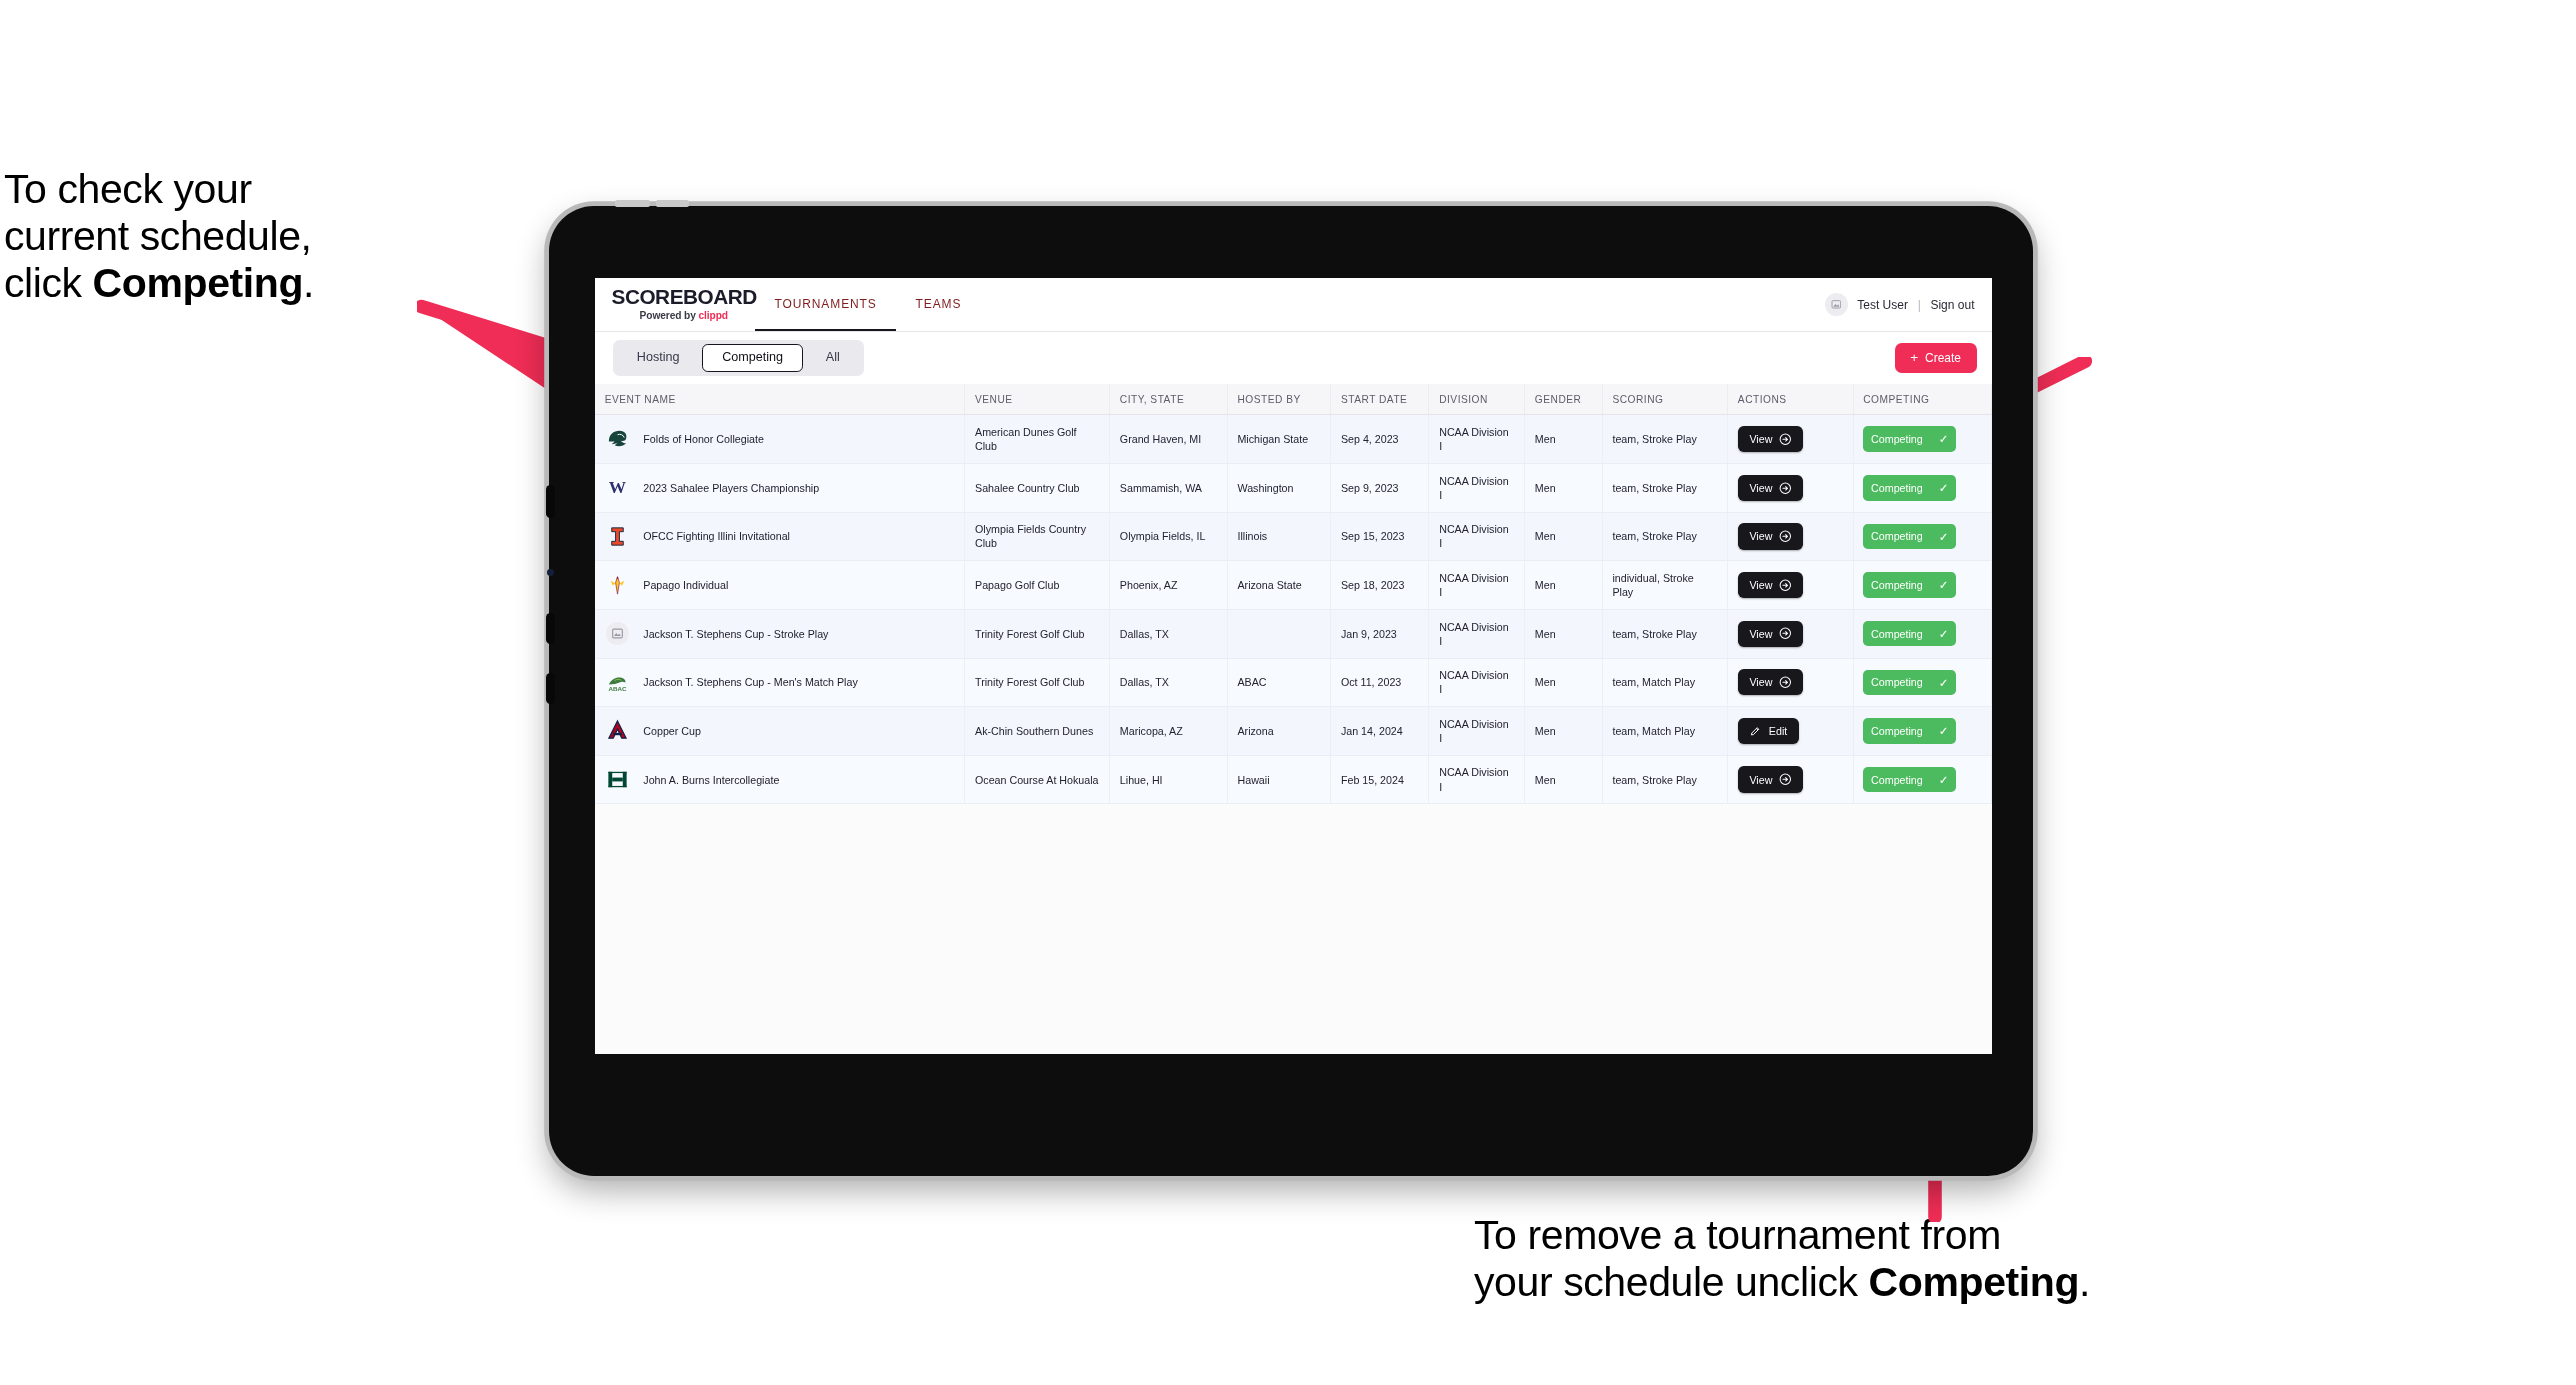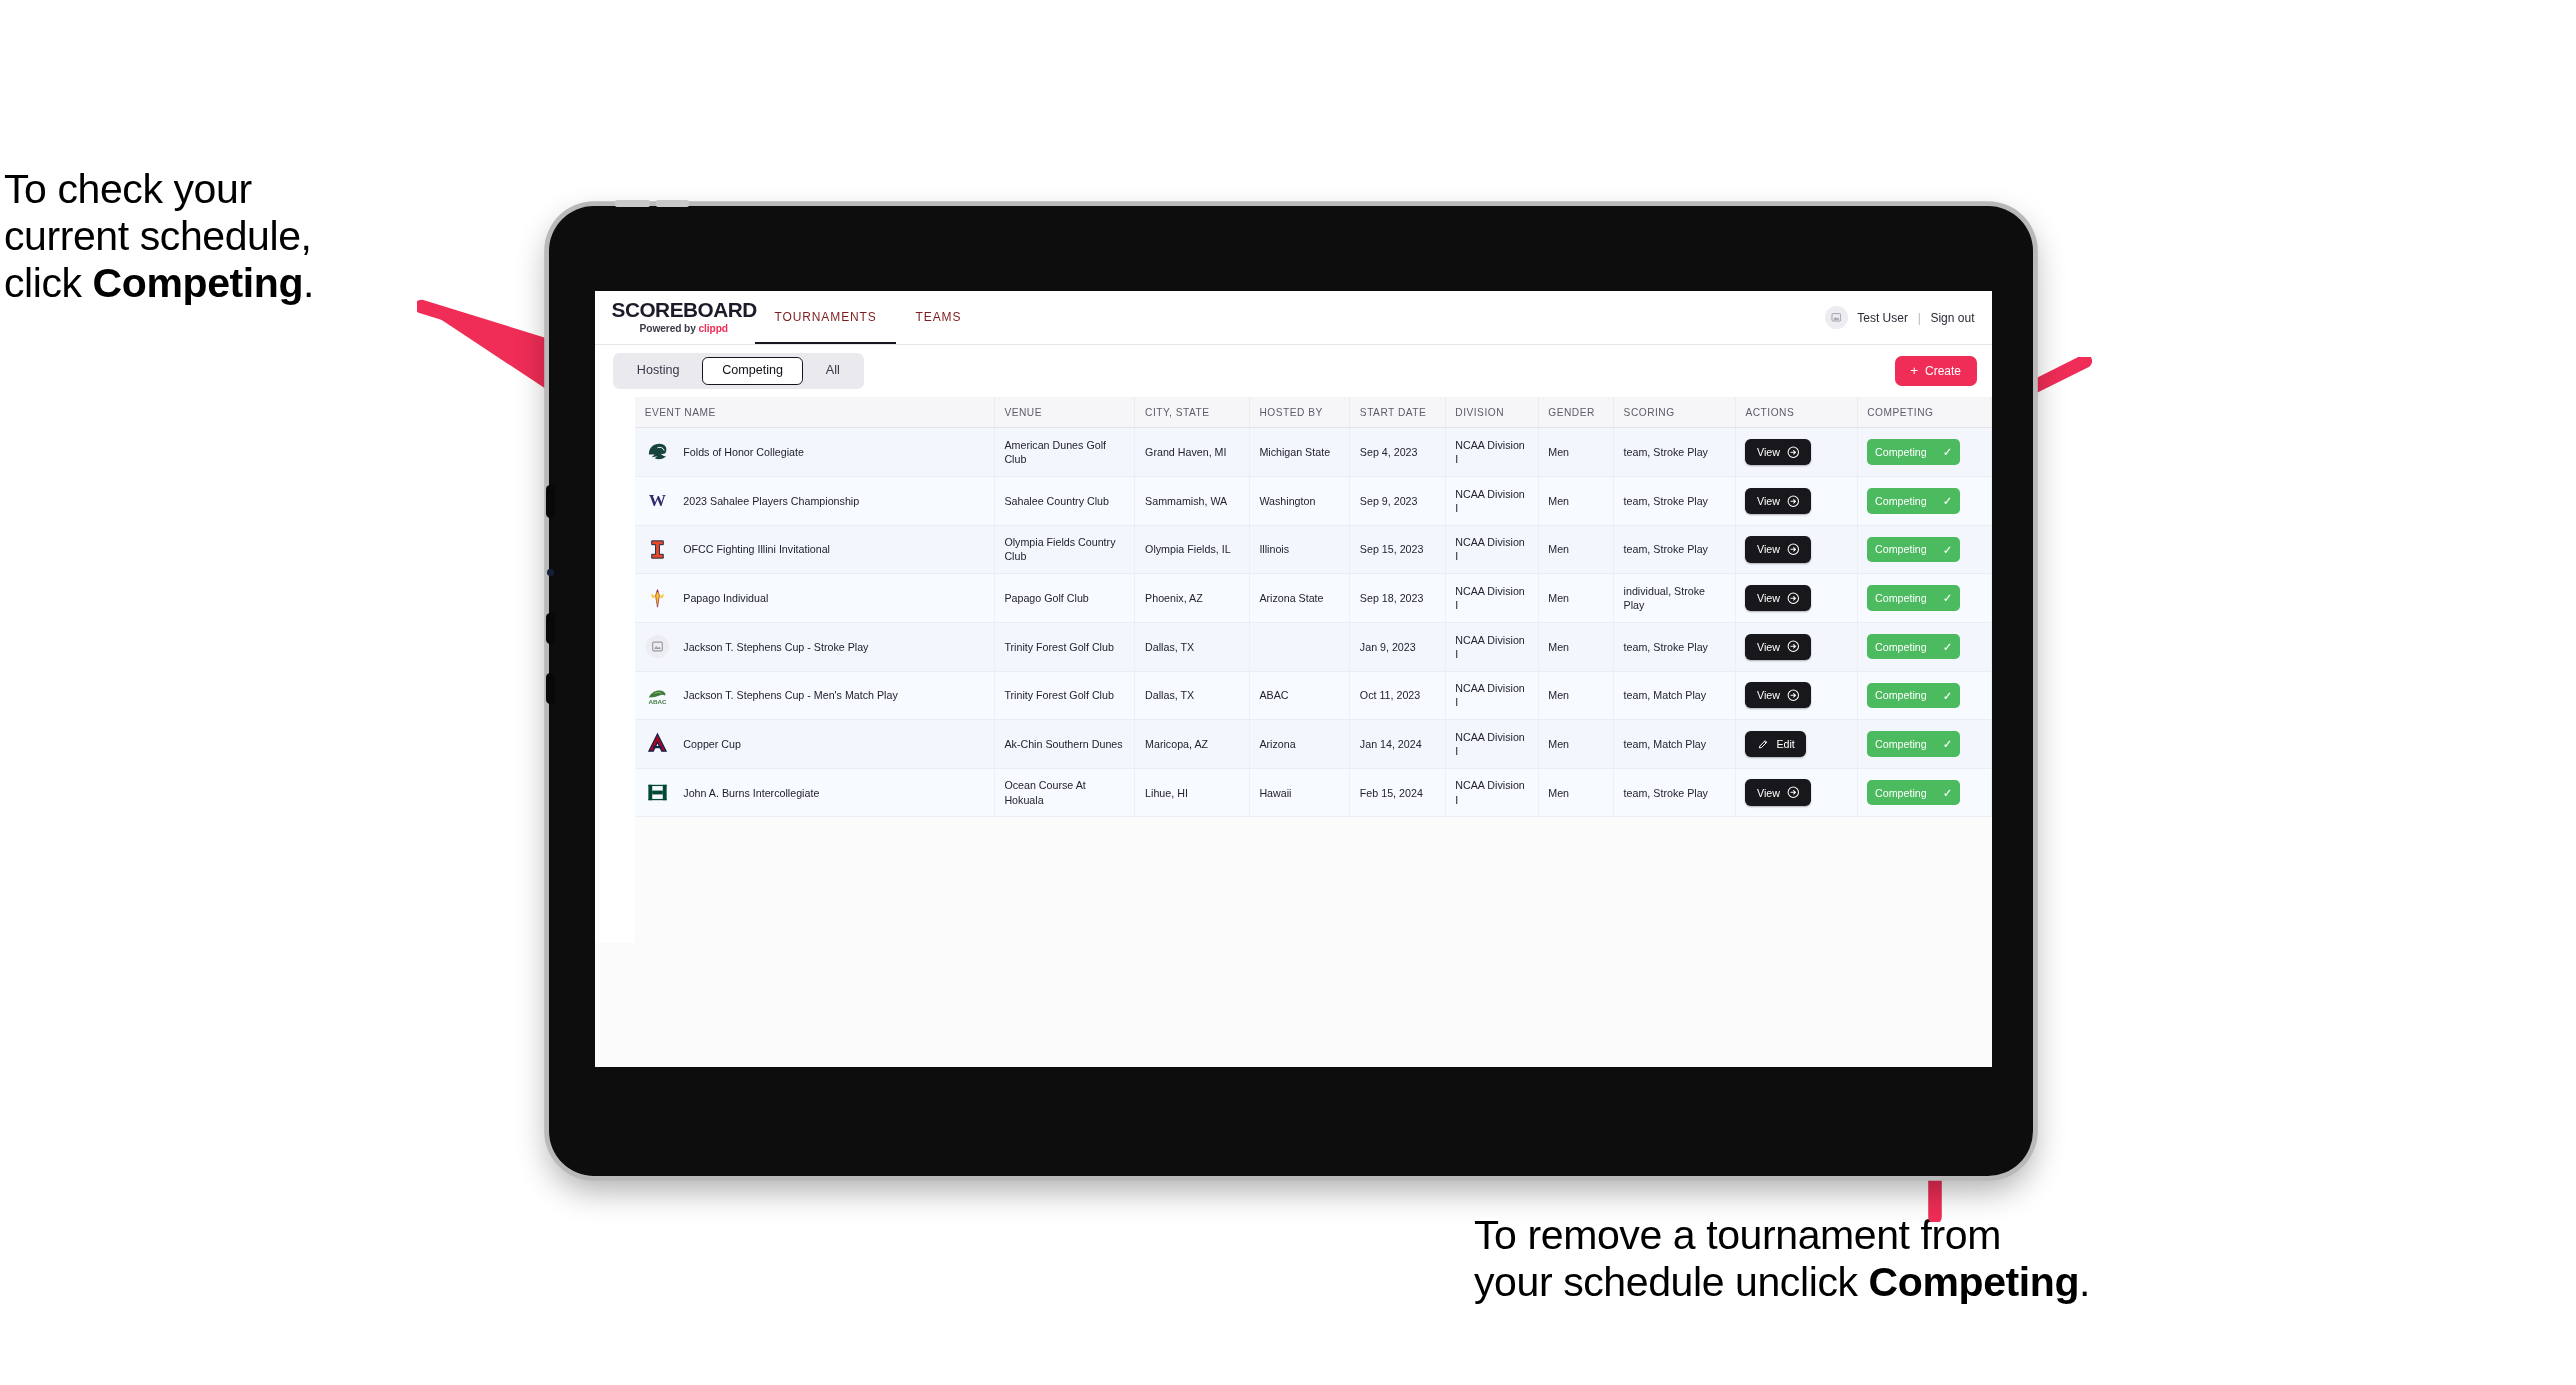--- a/index.html
+++ b/index.html
@@ -38,21 +38,21 @@
     background: #0d0d0d;
     border-radius: 45px;
     box-shadow: 0 0 0 4.8px #b9b9b9, 0 13.6px 33px rgba(0,0,0,.33);
   }
   .tab-btn-top { position:absolute; background:#c9c9c9; border-radius:1.9px; top:-5.8px; height:6.8px; }
   .tab-btn-side { position:absolute; background:#080808; border-radius:7.8px; left:-2.9px; width:8.7px; }
   .tab-cam { position:absolute; background:#14203a; border-radius:50%; left:-1.9px; width:6.8px; height:6.8px; }
 
   .screen {
     position: absolute;
-    left: 46px; top: 85px;
+    left: 46px; top: 72px;
     width: 1397px; height: 776px;
     background: #fbfbfb;
     overflow: hidden;
   }
 
   
   .app-header {
     height: 54px; background:#fff;
     display:flex; align-items:stretch;
     border-bottom: 1px solid #e6e6ea;
@@ -109,21 +109,21 @@
     margin-left:auto;
     background:#ef2d56; color:#fff;
     border:none; border-radius:6.8px;
     padding:7.8px 15.5px; font-size:12px;
     display:flex; align-items:center; gap:6.8px;
     cursor:pointer; font-family:"Liberation Sans",sans-serif;
   }
   .create-btn .plus { font-size:13.6px; line-height:1; }
 
   
-  .tablewrap { background:#fff;padding-left:40px; }
+  .tablewrap { background:#fff; }
   table.tourneys { width:100%; border-collapse:collapse; table-layout:fixed; }
   table.tourneys th {
     background:#f6f6f8;
     text-align:left;
     font-size:10.2px; font-weight:400;
     letter-spacing:0.5px; color:#5c5c6a;
     padding:9.7px 9.7px; vertical-align:middle;
     border-bottom:1px solid #e4e4ea;
     border-right:1px solid #ececed;
     white-space:nowrap;

